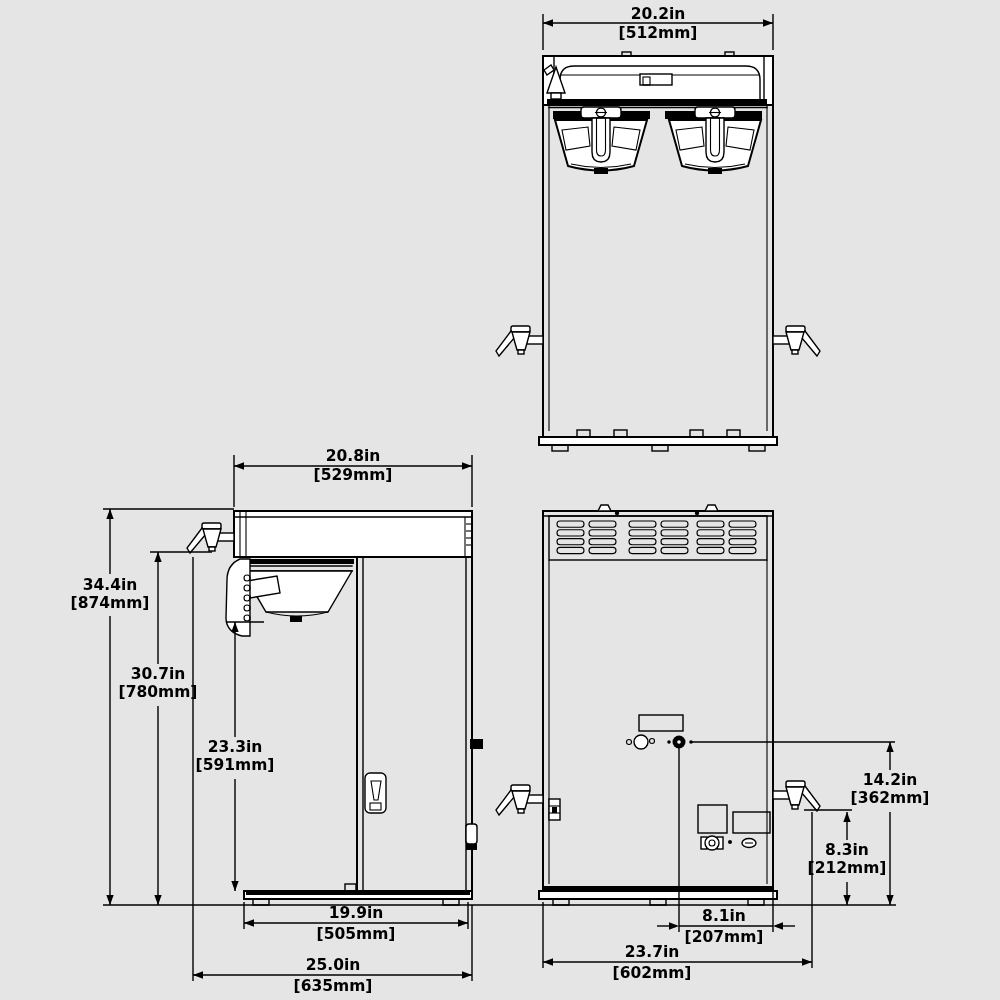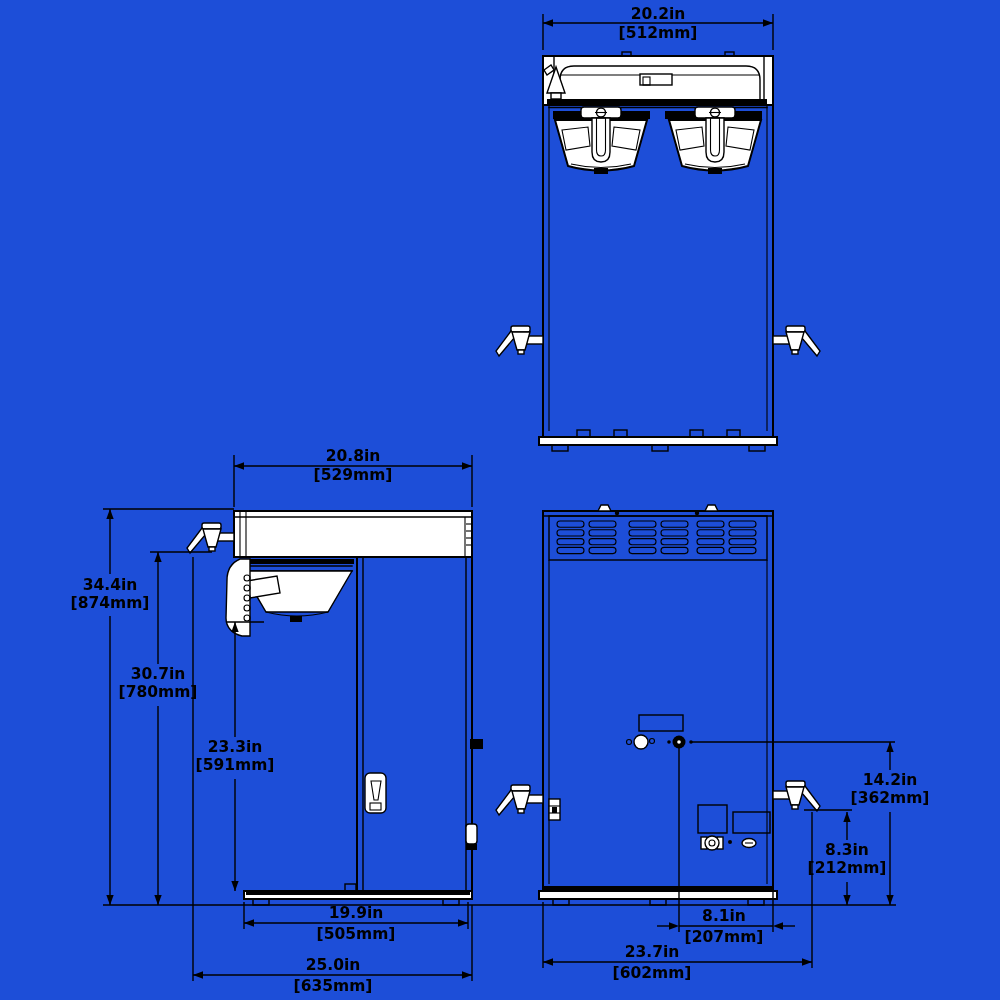--- a/index.html
+++ b/index.html
@@ -1,16 +1,16 @@
 <!DOCTYPE html>
 <html><head>
 <meta charset="utf-8">
 <style>
   html,body{margin:0;padding:0;background:#ffffff;}
-  .stage{width:1000px;height:1000px;background:#1d4ed8;position:relative;overflow:hidden;}
+  .stage{width:1000px;height:1000px;background:#e5e5e5;position:relative;overflow:hidden;}
   svg{display:block;}
   .ln{stroke:#000;stroke-width:2;fill:none;stroke-linecap:square;}
   .fw{stroke:#000;stroke-width:2;fill:#fff;}
   .fw2{stroke:#000;stroke-width:1.4;fill:#fff;}
   .tn{stroke:#000;stroke-width:1.4;fill:none;stroke-linecap:square;}
   .t1{stroke:#000;stroke-width:1.1;fill:none;}
   .fb{fill:#000;stroke:none;}
   .dm{stroke:#000;stroke-width:1.4;fill:none;}
   text.dim{font:bold 15.5px "DejaVu Sans", sans-serif;fill:#000;text-anchor:middle;}
 </style>

